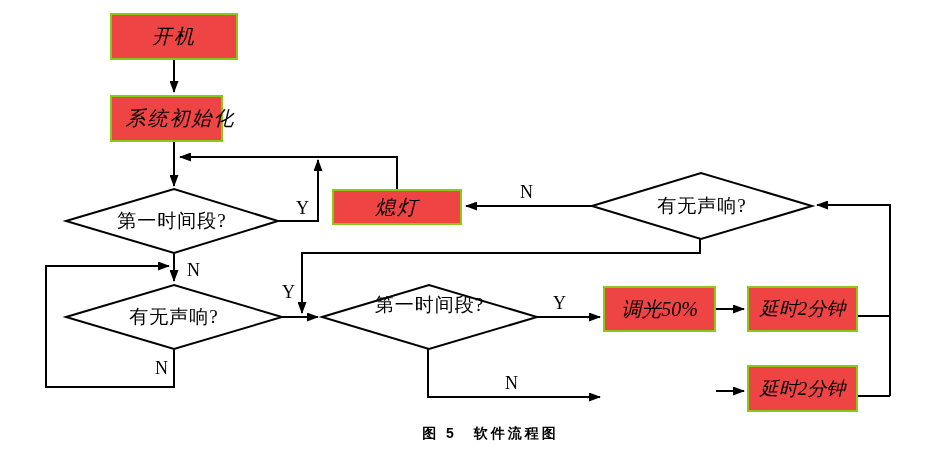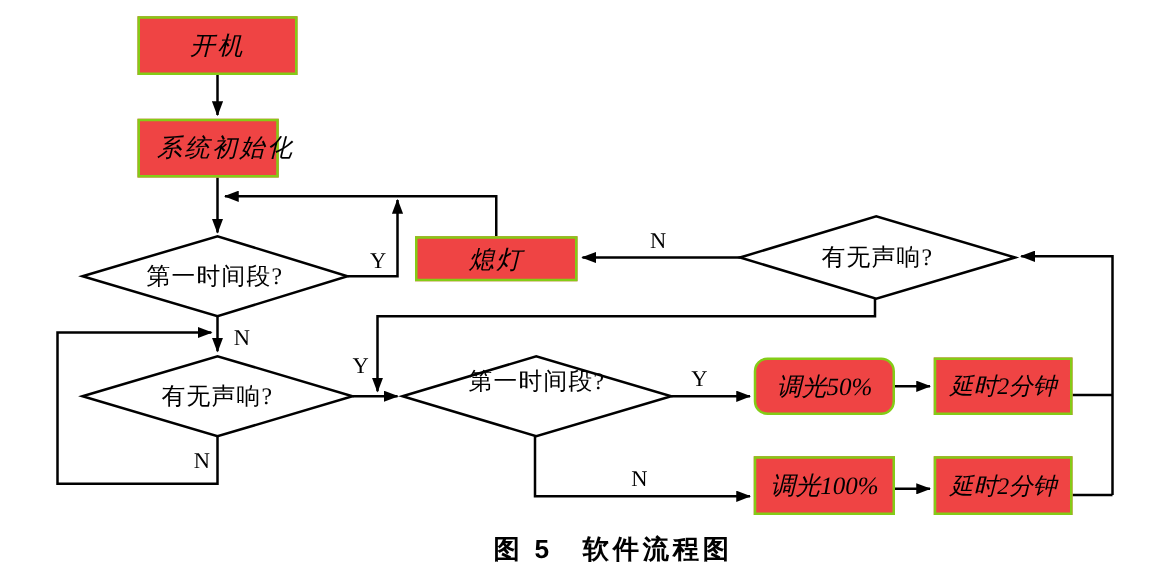--- a/index.html
+++ b/index.html
@@ -47,21 +47,21 @@
     line-height: 1;
   }
   .caption {
     position: absolute;
     left: 55px;
     right: 0;
     top: 425px;
     text-align: center;
     font-family: "Liberation Sans", sans-serif;
     font-weight: bold;
-    font-size: 21px;
+    font-size: 14px;
     letter-spacing: 3px;
   }
   svg .edge {
     fill: none;
     stroke: #000;
     stroke-width: 2;
   }
   svg .shape {
     fill: #ffffff;
     stroke: #000;
@@ -102,25 +102,24 @@
     <polygon class="shape" points="592,206 701,173 812,206 701,239"></polygon>
     <polygon class="shape" points="322,317 429,285 537,317 429,349"></polygon>
   </svg>
 
   <div class="node" style="left:110px; top:13px; width:128px; height:47px;">开机</div>
 
   <div class="node" style="left:110px; top:95px; width:113px; height:47px;padding-left:28px;">系统初始化</div>
 
   <div class="node" style="left:332px; top:189px; width:130px; height:36px;">熄灯</div>
 
-  <div class="node" style="left:603px; top:286px; width:113px; height:46px; letter-spacing:0;border-radius:11px;">调光50%</div>
+  <div class="node" style="left:603px; top:286px; width:113px; height:46px; letter-spacing:0;">调光50%</div>
 
   <div class="node" style="left:747px; top:286px; width:111px; height:46px; letter-spacing:0; font-size:19px;">延时2分钟</div>
 
-  <div class="node" style="left:603px; top:365px; width:113px; height:47px; letter-spacing:0;">调光100%</div>
 
   <div class="node" style="left:747px; top:365px; width:111px; height:47px; letter-spacing:0; font-size:19px;">延时2分钟</div>
 
   <div class="dlabel" style="left:66px; top:189px; width:212px; height:64px;">第一时间段?</div>
 
   <div class="dlabel" style="left:66px; top:285px; width:216px; height:64px;">有无声响?</div>
 
   <div class="dlabel" style="left:592px; top:173px; width:220px; height:66px;">有无声响?</div>
 
   <div class="dlabel" style="left:322px; top:273px; width:215px; height:64px;">第一时间段?</div>

